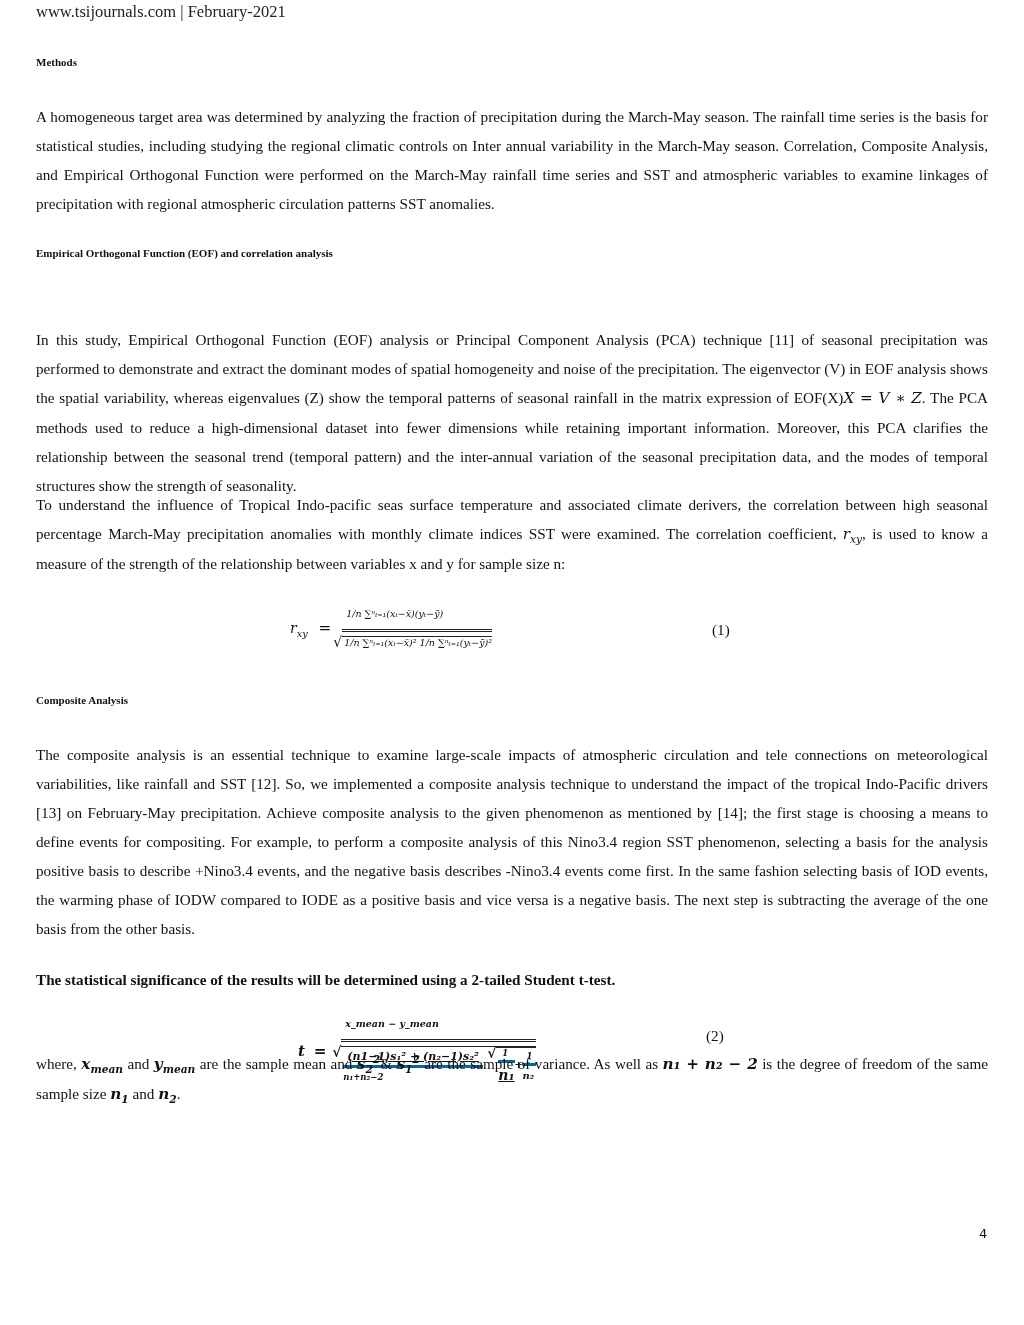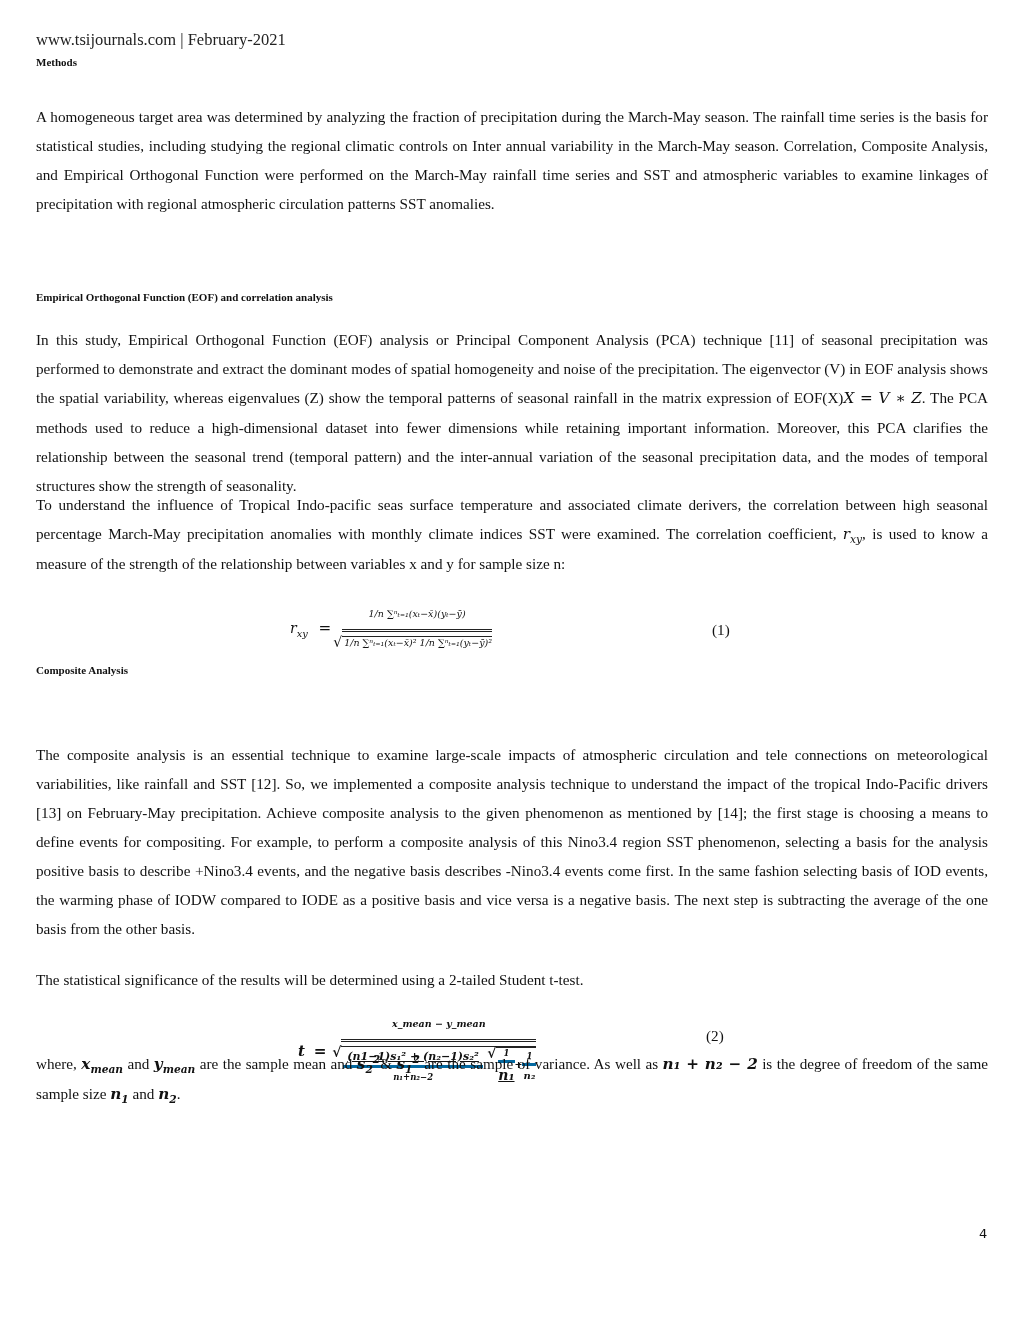--- a/index.html
+++ b/index.html
@@ -1,71 +1,71 @@
 <!DOCTYPE html>
 <html><head>
   <meta charset="utf-8">
   <style>
     html, body { margin: 0; padding: 0; background: #ffffff; }
     body {
       width: 1024px; height: 1325px; position: relative; overflow: hidden;
       font-family: "Liberation Serif", serif; color: #111; font-size: 15.2px;
     }
-    .header { position: absolute; left: 36px; top: 30px; font-size: 16.5px; color: #222; }
+    .header { position: absolute; left: 36px; top: 2px; font-size: 16.5px; color: #222; }
     .heading { position: absolute; left: 36px; font-weight: bold; font-size: 11px; }
     .para {
       position: absolute; left: 36px; width: 952px;
       text-align: justify; text-align-last: left; line-height: 29px;
     }
-    .single { position: absolute; left: 36px; width: 952px; line-height: 29px; }
+    .single { position: absolute; left: 36px; width: 952px; line-height: 29px; font-weight: bold; }
     .math { font-family: "DejaVu Serif", serif; font-style: italic; }
     .mathb { font-family: "DejaVu Serif", serif; font-style: italic; font-weight: bold; }
     sub, sup { font-size: 70%; line-height: 0; }
     .eq { position: absolute; font-family: "DejaVu Serif", serif; }
     .eqnum { position: absolute; font-family: "Liberation Serif", serif; font-size: 15.2px; }
-    .frac { display: inline-block; vertical-align: middle; text-align: center; }
+    .frac { display: inline-block; vertical-align: middle; text-align: left; }
     .frac .num { display: block; font-size: 9.5px; padding: 0 4px 2px; font-style: italic; }
     .frac .den { display: block; font-size: 9.5px; border-top: 3px solid #0369a1; padding-top: 4px; font-style: italic; }
     .dbl { border-top: 3px double #222 !important; margin-top: 8px; }
     .sqrt { display: inline-block; border-top: 1px solid #222; padding-left: 2px; position: relative; }
     .sqrt::before { content: "√"; position: absolute; left: -9px; top: -3px; font-style: normal; font-size: 14px; }
     .pagenum { position: absolute; left: 979px; top: 1226px; font-family: "DejaVu Sans", sans-serif; font-size: 13px; }
   </style>
 </head>
 <body>
 
 <div>
 
   <div class="header">www.tsijournals.com | February-2021</div>
 
   <div class="heading" style="top:56px;">Methods</div>
 
   <div class="para" style="top:102px;">A homogeneous target area was determined by analyzing the fraction of precipitation during the March-May season. The rainfall time series is the basis for statistical studies, including studying the regional climatic controls on Inter annual variability in the March-May season. Correlation, Composite Analysis, and Empirical Orthogonal Function were performed on the March-May rainfall time series and SST and atmospheric variables to examine linkages of precipitation with regional atmospheric circulation patterns SST anomalies.</div>
 
-  <div class="heading" style="top:247px;margin-top:44px;">Empirical Orthogonal Function (EOF) and correlation analysis</div>
+  <div class="heading" style="top:247px;">Empirical Orthogonal Function (EOF) and correlation analysis</div>
 
   <div class="para" style="top:293px;margin-top:32px;">
     <span>In this study, Empirical Orthogonal Function (EOF) analysis or Principal Component Analysis (PCA) technique [11] of seasonal precipitation was performed to demonstrate and extract the dominant modes of spatial homogeneity and noise of the precipitation. The eigenvector (V) in EOF analysis shows the spatial variability, whereas eigenvalues (Z) show the temporal patterns of seasonal rainfall in the matrix expression of EOF(X)</span><span class="math">X = V ∗ Z</span><span>. The PCA methods used to reduce a high-dimensional dataset into fewer dimensions while retaining important information. Moreover, this PCA clarifies the relationship between the seasonal trend (temporal pattern) and the inter-annual variation of the seasonal precipitation data, and the modes of temporal structures show the strength of seasonality.</span>
   </div>
 
   <div class="para" style="top:490px;">
     <span>To understand the influence of Tropical Indo-pacific seas surface temperature and associated climate derivers, the correlation between high seasonal percentage March-May precipitation anomalies with monthly climate indices SST were examined. The correlation coefficient, </span><span class="math"><span>r</span><sub>xy</sub></span><span>, is used to know a measure of the strength of the relationship between variables x and y for sample size n:</span>
   </div>
 
   <div class="eq" style="left:290px; top:608px;">
     <span class="math" style="font-size:14px; vertical-align:middle;"><span>r</span><sub>xy</sub></span>
     <span style="vertical-align:middle; margin:0 6px;">=</span>
     <span class="frac">
       <span class="num">1/n ∑ⁿₜ₌₁(xₜ−x̄)(yₜ−ȳ)</span>
       <span class="den dbl"><span class="sqrt">1/n ∑ⁿₜ₌₁(xₜ−x̄)² 1/n ∑ⁿₜ₌₁(yₜ−ȳ)²</span></span>
     </span>
   </div>
   <div class="eqnum" style="left:712px; top:621px;">(1)</div>
 
-  <div class="heading" style="top:664px;">Composite Analysis</div>
+  <div class="heading" style="top:694px;">Composite Analysis</div>
 
   <div class="para" style="top:740px;">The composite analysis is an essential technique to examine large-scale impacts of atmospheric circulation and tele connections on meteorological variabilities, like rainfall and SST [12]. So, we implemented a composite analysis technique to understand the impact of the tropical Indo-Pacific drivers [13] on February-May precipitation. Achieve composite analysis to the given phenomenon as mentioned by [14]; the first stage is choosing a means to define events for compositing. For example, to perform a composite analysis of this Nino3.4 region SST phenomenon, selecting a basis for the analysis positive basis to describe +Nino3.4 events, and the negative basis describes -Nino3.4 events come first. In the same fashion selecting basis of IOD events, the warming phase of IODW compared to IODE as a positive basis and vice versa is a negative basis. The next step is subtracting the average of the one basis from the other basis.</div>
 
   <div class="single" style="top:965px;">The statistical significance of the results will be determined using a 2-tailed Student t-test.</div>
 
   <div class="eq" style="left:298px; top:1018px;">
     <span class="mathb" style="font-size:15px; vertical-align:middle;">t</span>
     <span style="vertical-align:middle; margin:0 10px 0 4px; font-weight:bold;">=</span>
     <span class="frac" style="font-weight:bold;">
       <span class="num">x_mean − y_mean</span>

